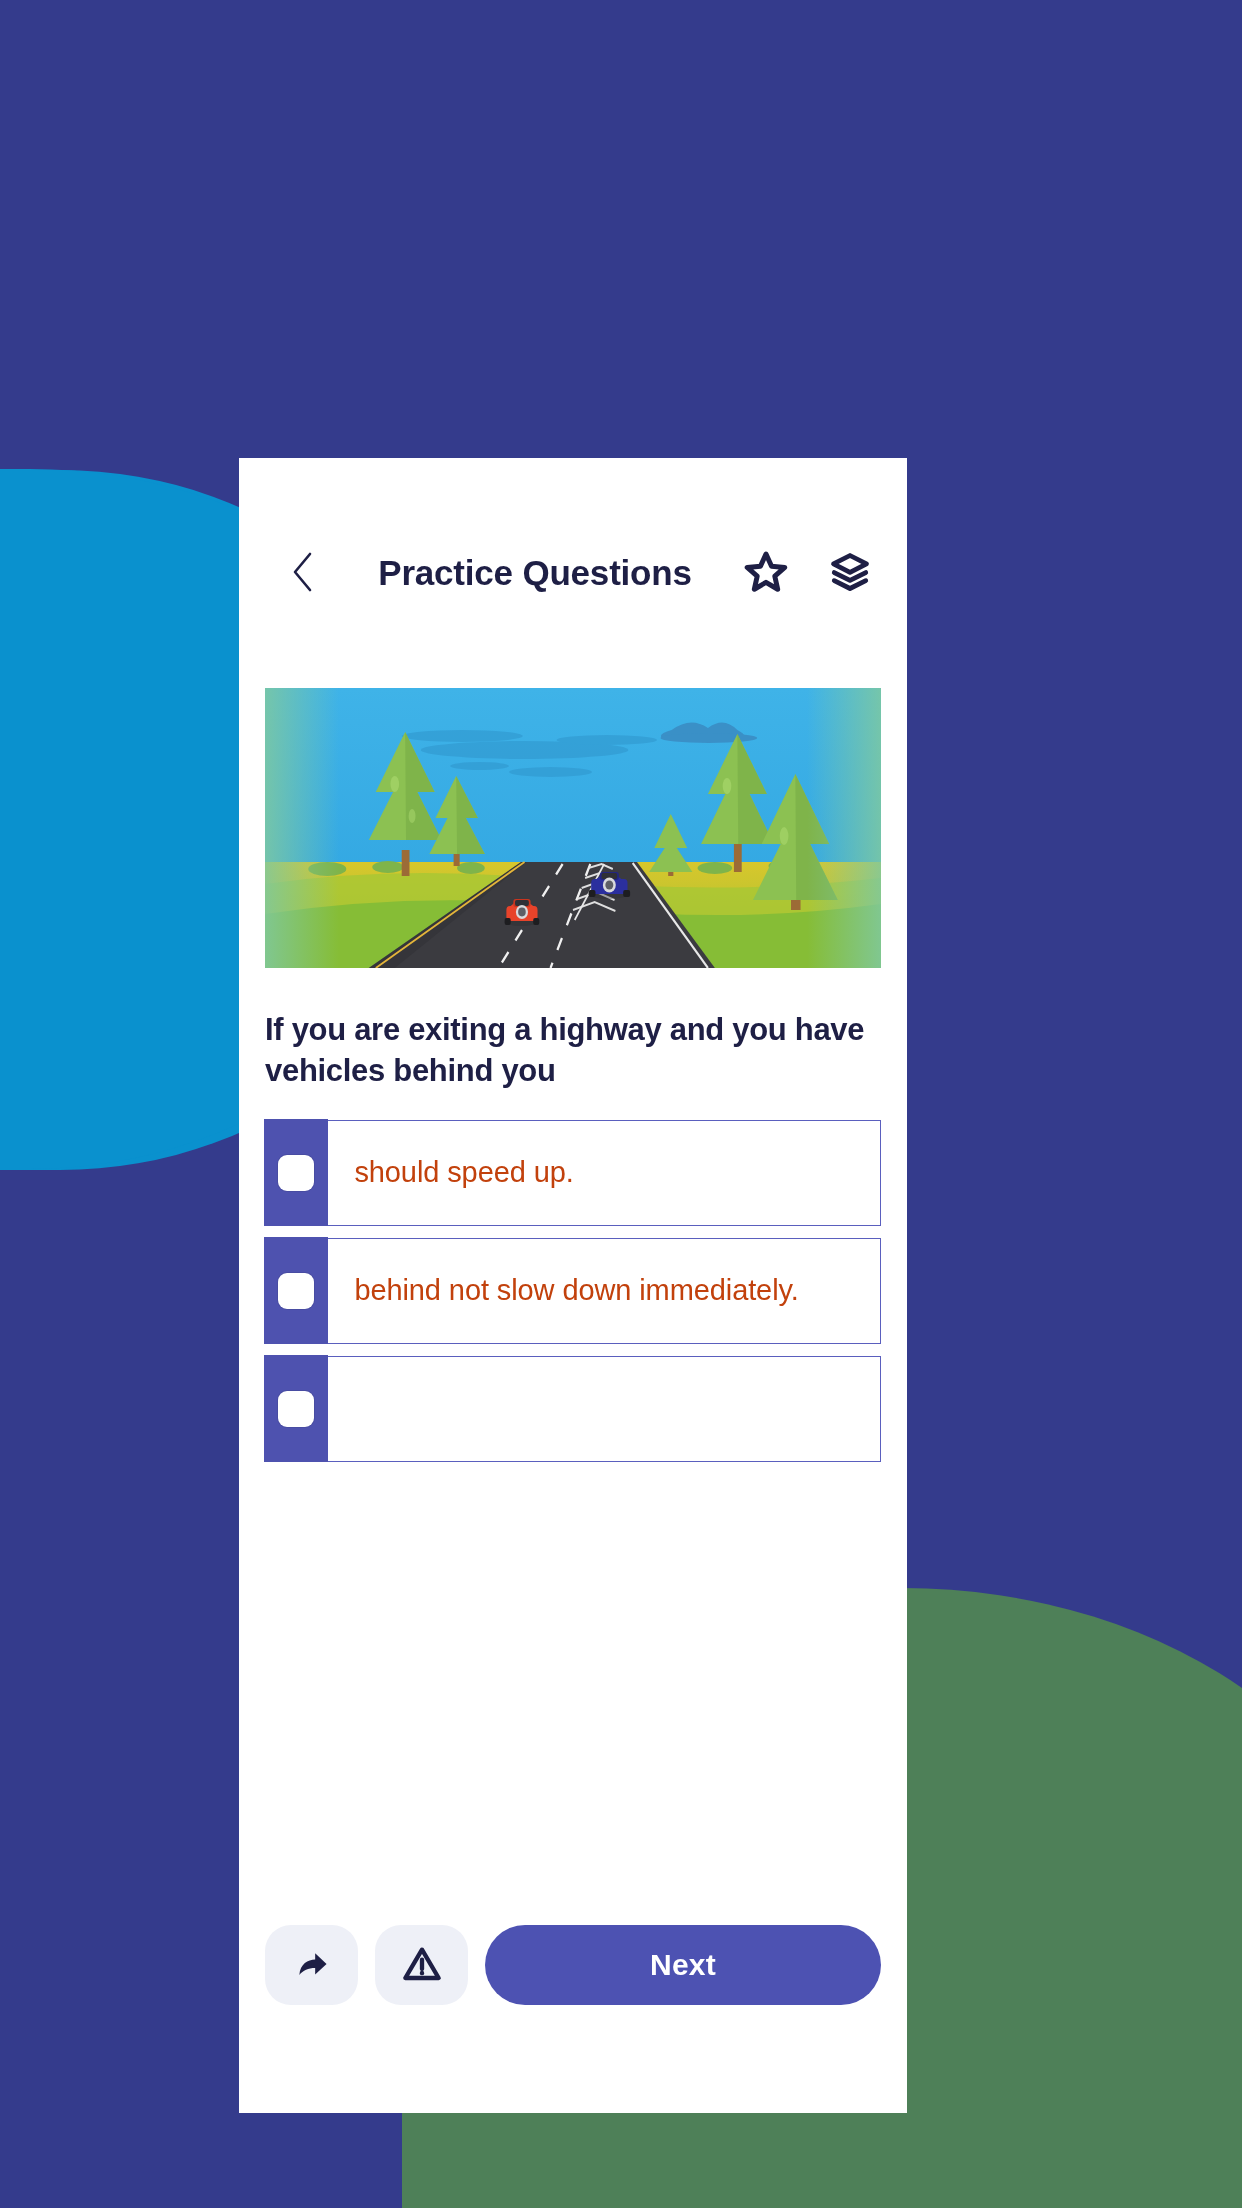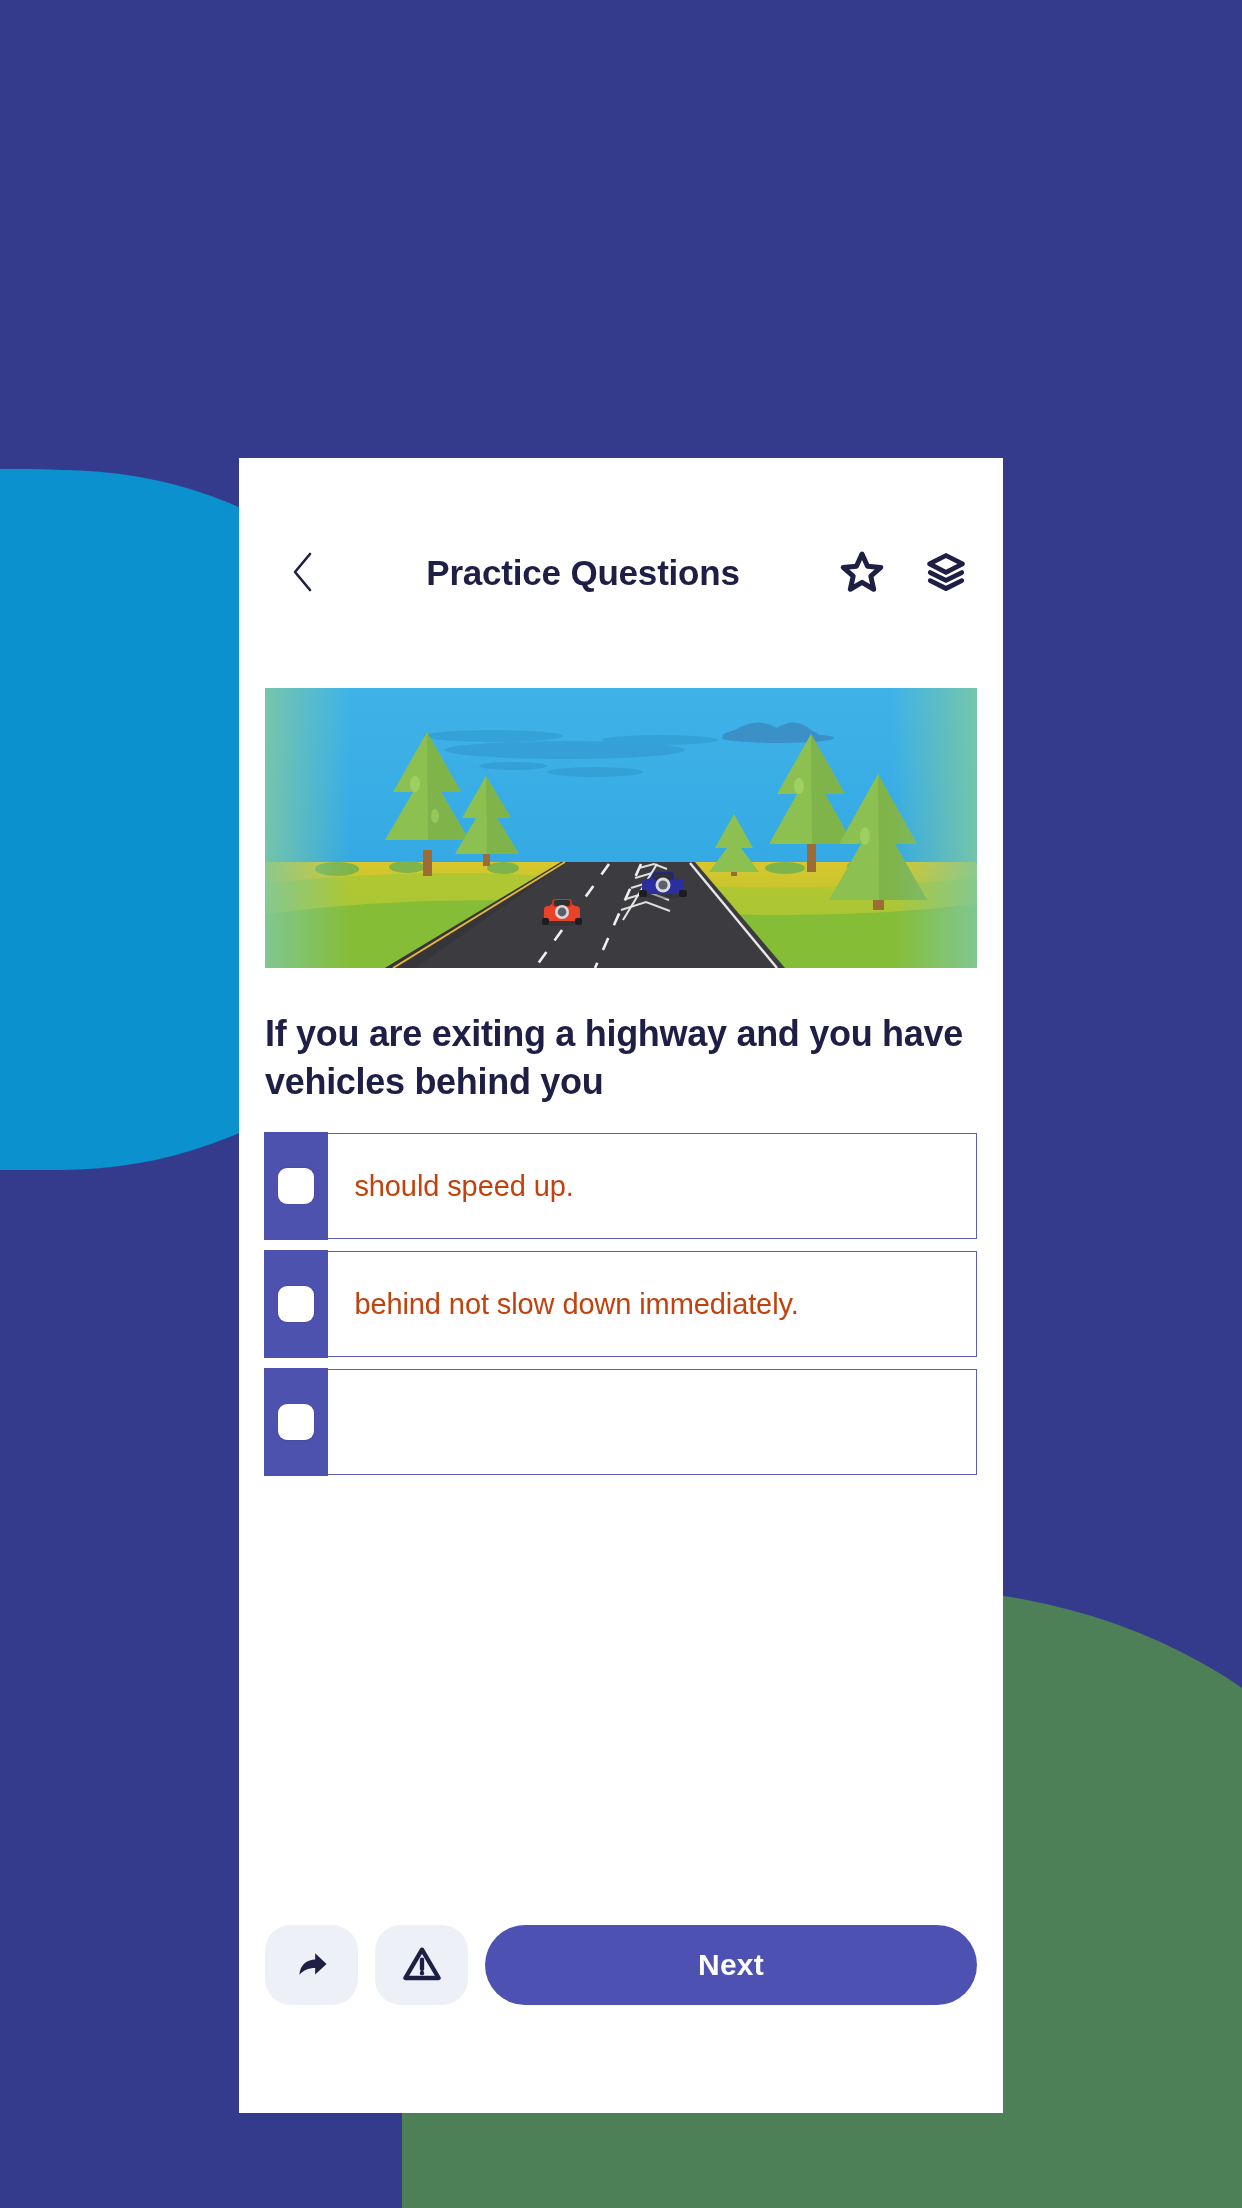--- a/index.html
+++ b/index.html
@@ -31,21 +31,21 @@
     right:-160px; bottom:-140px;
     width:1000px; height:760px;
     background:#4e8058;
     border-radius:560px 560px 0 0 / 420px 420px 0 0;
   }
 
   
   #phone-card {
     position:absolute;
     left:239px; top:458px;
-    width:764px; height:1655px;
+    width:668px; height:1655px;
     background:#ffffff;
     z-index:5;
     overflow:hidden;
     display:flex;
     flex-direction:column;
   }
 
   
   #app-bar {
     height:230px;
@@ -81,21 +81,21 @@
     flex:0 0 280px;
     position:relative;
     overflow:hidden;
     background:#3fb3e8;
   }
   #question-illustration svg { display:block; width:100%; height:100%; }
 
   
   #question-text {
     margin:42px 26px 0 26px;
-    font-size:36px;
+    font-size:31px;
     line-height:1.32;
     font-weight:700;
     color:#1e1f45;
     letter-spacing:-0.3px;
   }
 
   
   #options-list {
     margin:28px 26px 0 26px;
     display:flex;

